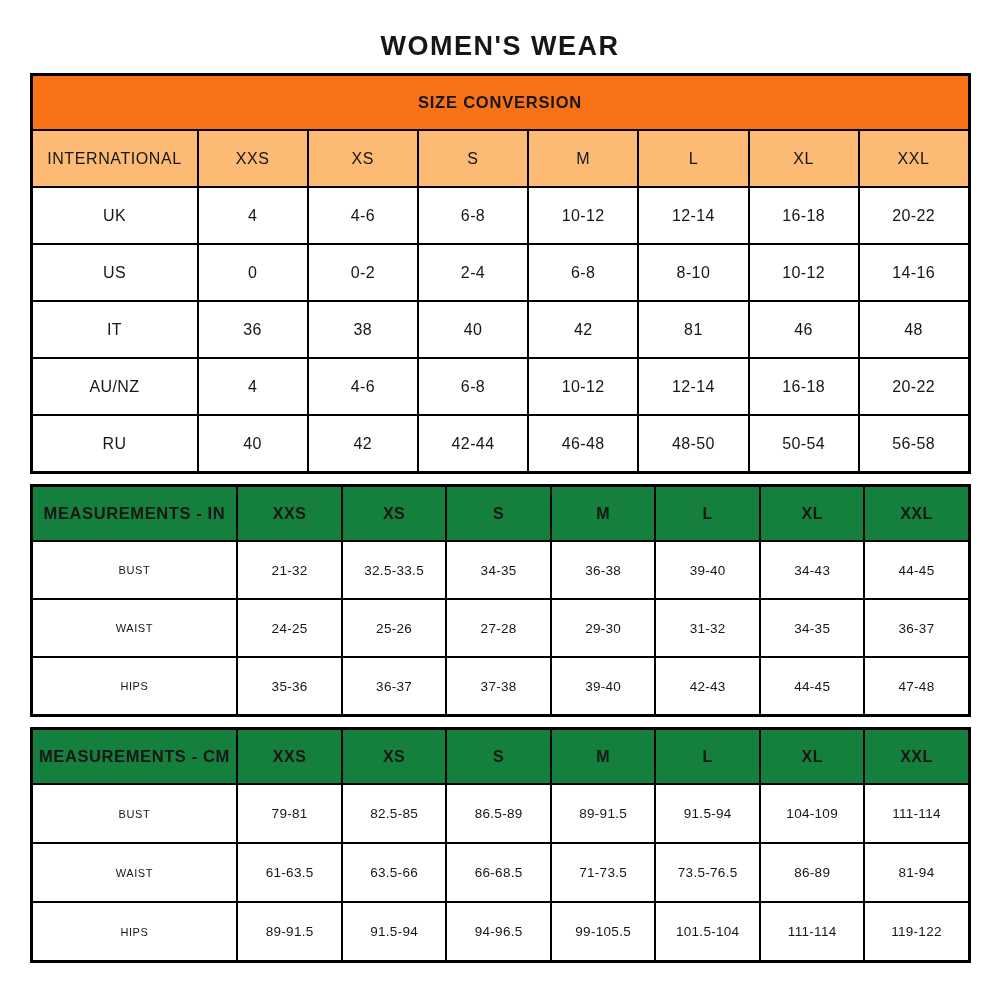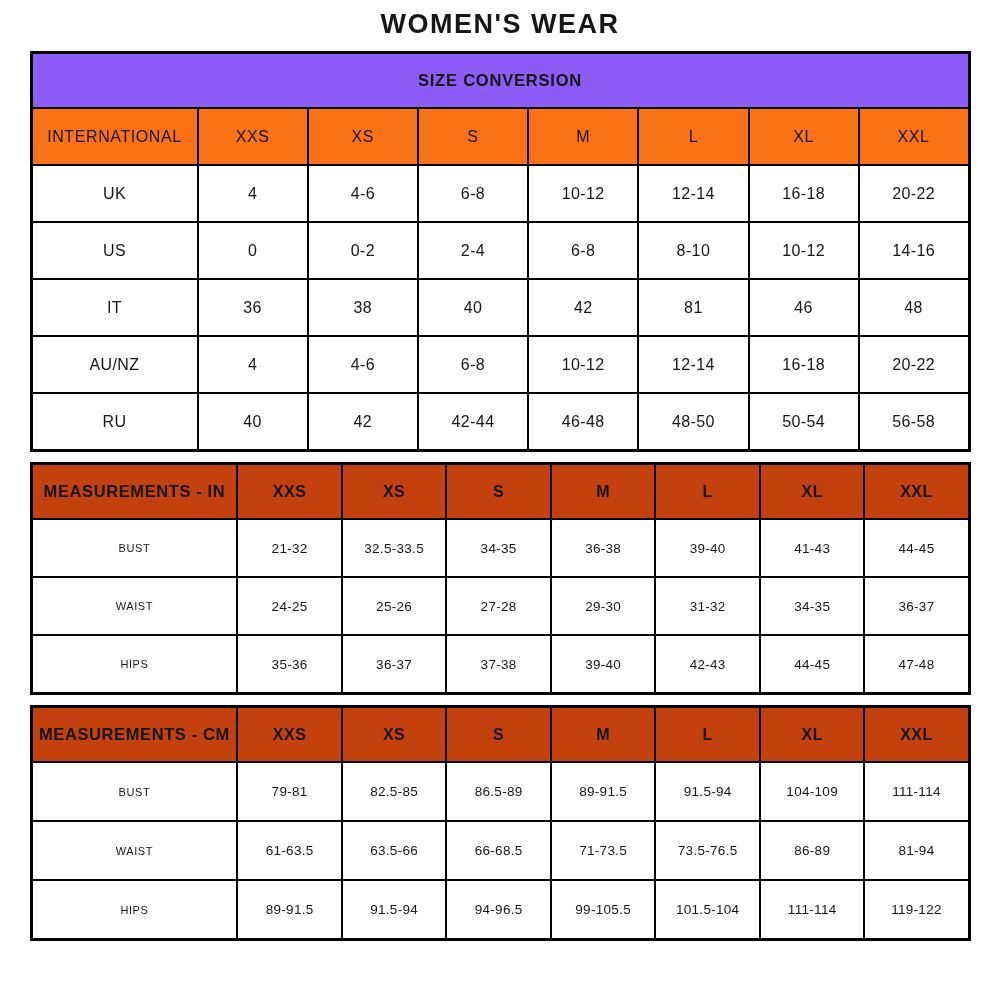--- a/index.html
+++ b/index.html
@@ -7,21 +7,21 @@
     padding: 0;
     background: #ffffff;
     width: 1000px;
     font-family: "Liberation Sans", "DejaVu Sans", sans-serif;
     color: #161616;
   }
   .page {
     width: 1000px;
     height: 1000px;
     box-sizing: border-box;
-    padding-top: 9px;
+    padding-top: 31px;
   }
   .title {
     text-align: center;
     font-size: 27px;
     font-weight: 700;
     letter-spacing: 1.5px;
     line-height: 30px;
     margin-bottom: 12px;
   }
   table {
@@ -33,43 +33,43 @@
   }
   td, th {
     border: 2px solid #000000;
     text-align: center;
     vertical-align: middle;
     padding: 0;
     overflow: hidden;
   }
   
   #size-table .banner {
-    background: #8b5cf6;
+    background: #f97316;
     font-weight: 700;
     font-size: 16.5px;
     letter-spacing: 0.8px;
     height: 53px;
   }
   #size-table .col-row td {
     height: 55px;
     font-size: 16px;
     font-weight: 400;
     letter-spacing: 0.6px;
-    background: #f97316;
+    background: #fdba74;
   }
   #size-table .data-row td {
     height: 55px;
     font-size: 16px;
     letter-spacing: 0.4px;
     border-radius: 25px;
   }
   
   .m-table { margin-top: 10px; }
   .m-table .head-row th {
-    background: #c2410c;
+    background: #15803d;
     font-weight: 700;
     font-size: 16px;
     letter-spacing: 0.5px;
     height: 53px;
   }
   .m-table .head-row th.banner-cell {
     font-size: 16.5px;
     letter-spacing: 0.6px;
   }
   .m-table .data-row td {
@@ -190,21 +190,21 @@
           <th>XL</th>
           <th>XXL</th>
         </tr>
         <tr class="data-row">
           <td class="row-label">BUST</td>
           <td>21-32</td>
           <td>32.5-33.5</td>
           <td>34-35</td>
           <td>36-38</td>
           <td>39-40</td>
-          <td>41-43</td>
+          <td>34-43</td>
           <td>44-45</td>
         </tr>
         <tr class="data-row">
           <td class="row-label">WAIST</td>
           <td>24-25</td>
           <td>25-26</td>
           <td>27-28</td>
           <td>29-30</td>
           <td>31-32</td>
           <td>34-35</td>

